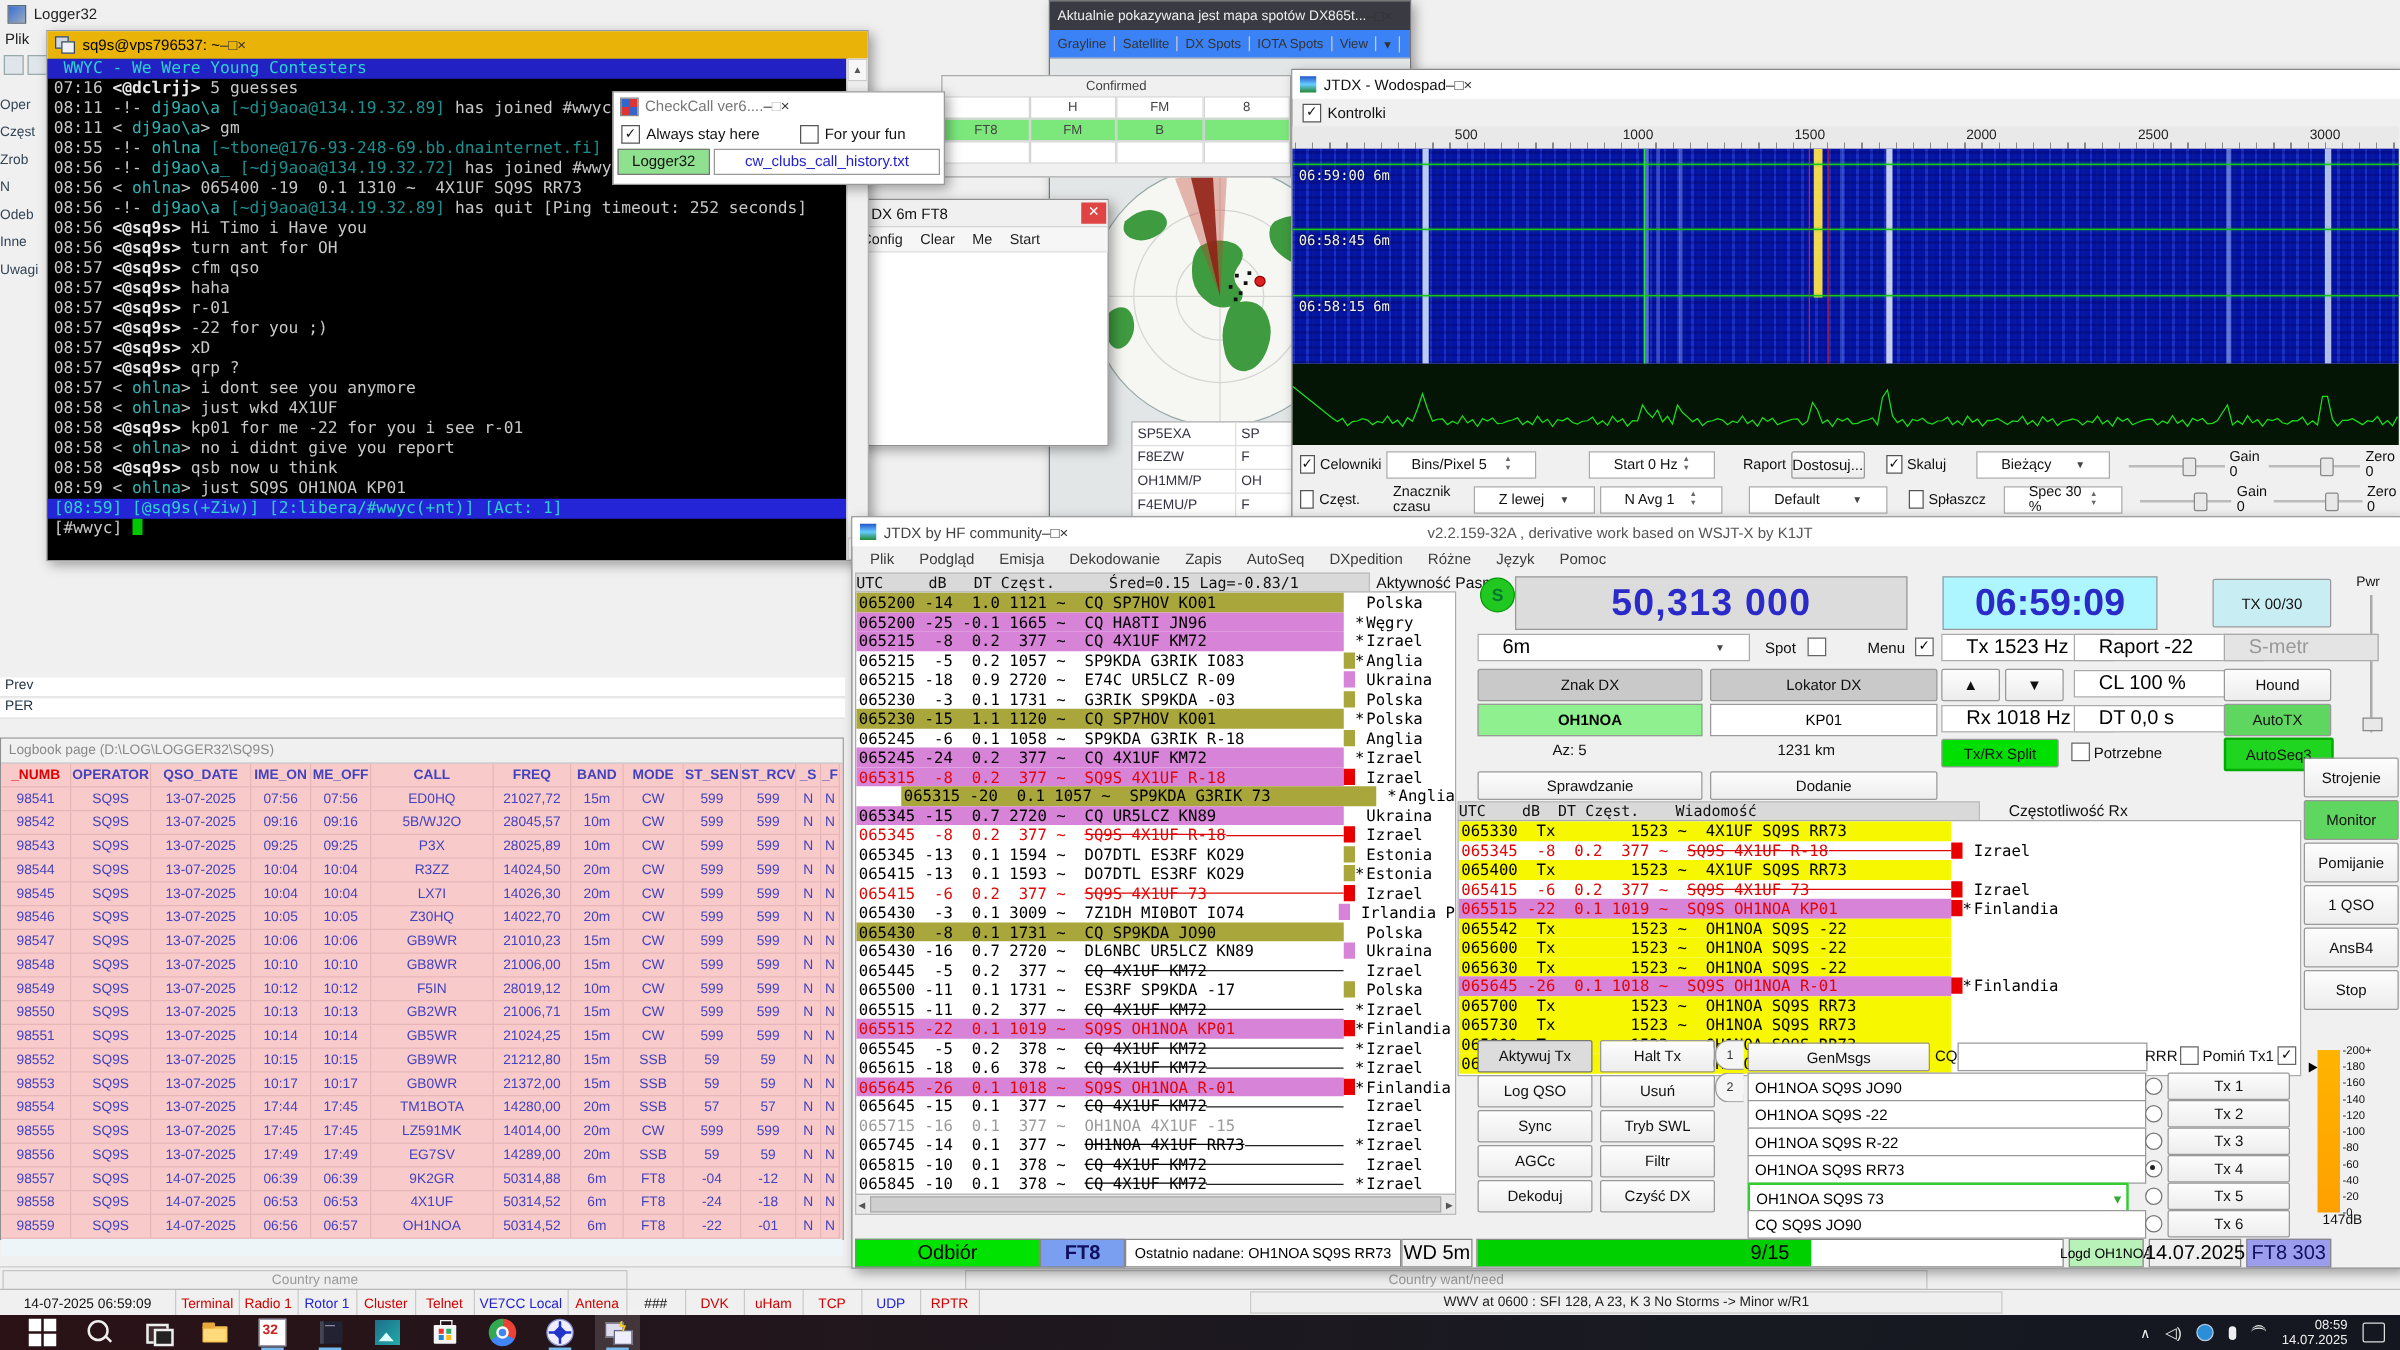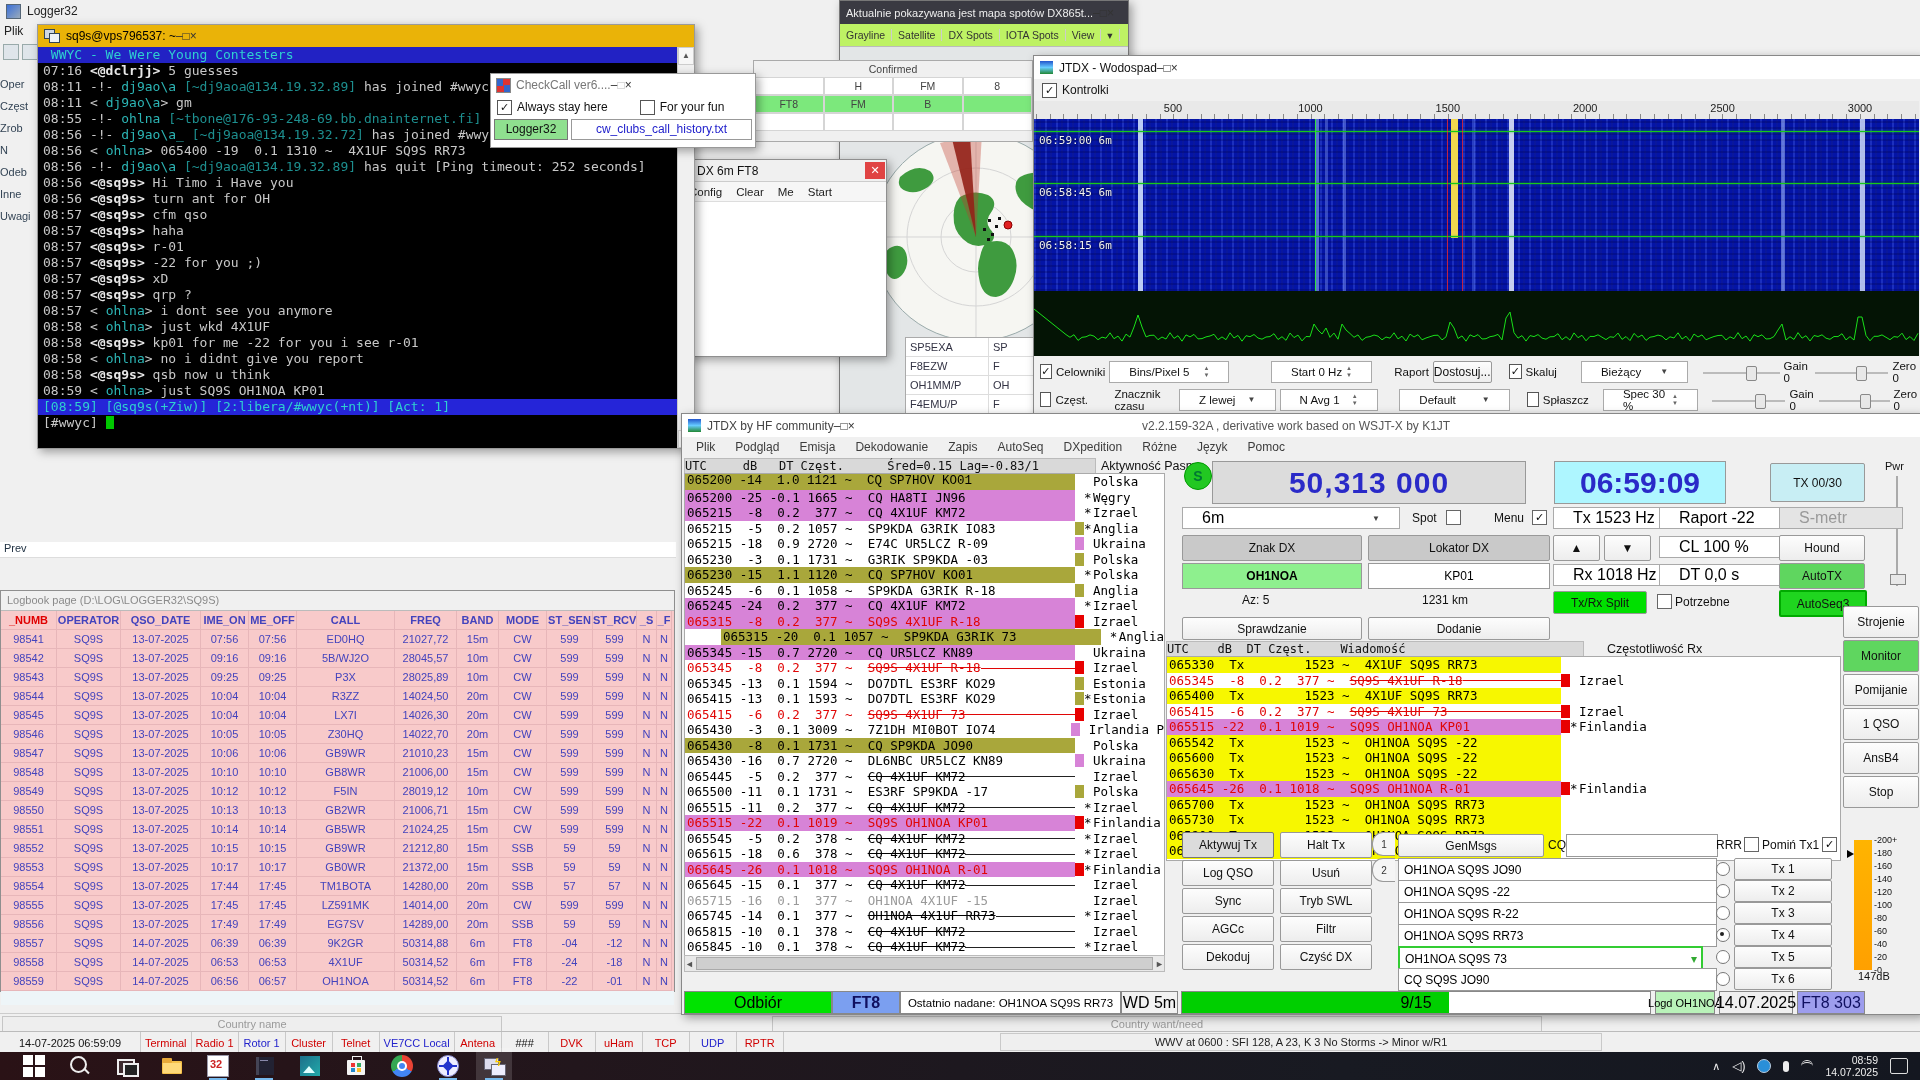--- a/index.html
+++ b/index.html
@@ -51,21 +51,21 @@
 .cc-btn{width:72px;height:19px;background:#8fe08f;border:1px solid #777;font-size:12px;text-align:center;line-height:19px;color:#111}
 .cc-link{flex:1;height:19px;border:1px solid #999;font-size:12px;color:#2222cc;text-align:center;line-height:19px}
 
 #dx6m{left:686px;top:159px;width:199px;height:196px;background:#fff}
 .dx-tb{height:21px;background:#f0f0f0;display:flex;align-items:center;font-size:12px;color:#111;border-bottom:1px solid #ccc}
 .dx-x{margin-left:auto;width:20px;height:17px;background:#e04343;color:#fff;text-align:center;line-height:17px;font-size:11px;margin-right:1px}
 .dx-menu{height:19px;background:#f6f6f6;border-bottom:1px solid #ddd;display:flex;gap:14px;font-size:11.5px;color:#222;align-items:center;padding-left:2px}
 
 #mapwin{left:839px;top:0;width:288px;height:413px;background:#e6e9ea;border:1px solid #777}
 .map-tb{height:23px;background:#3a3a42;color:#eee;font-size:11px;display:flex;align-items:center;padding-left:6px}
-.map-tabs{height:22px;background:#bef264;border-bottom:1px solid #bbb;display:flex;align-items:center;font-size:10.5px;color:#333}
+.map-tabs{height:22px;background:#3b82f6;border-bottom:1px solid #bbb;display:flex;align-items:center;font-size:10.5px;color:#333}
 .map-tabs span{padding:0 6px;border-right:1px solid #ccc;white-space:nowrap}
 
 #confpanel{left:753px;top:60px;width:278px;height:80px;background:#f0f0f0;border:1px solid #aaa;font-size:10.5px;color:#444}
 .cp-row{display:flex}
 .cp-row div{flex:1;border:1px solid #d5d5d5;height:16px;text-align:center;line-height:16px;background:#fff;overflow:hidden}
 .cp-green div{background:#7ce87c}
 #spotspanel{left:905px;top:337px;width:128px;height:77px;background:#fff;border:1px solid #aaa}
 .sp-row{display:flex;font-size:11px;color:#334;height:18px;border-bottom:1px solid #ddd}
 .sp-row div{line-height:18px;padding-left:4px;overflow:hidden}
 .sp-call{width:78px;border-right:1px solid #ddd}
@@ -159,20 +159,21 @@
   <div id="lg-side">
       <div>Oper</div>
       <div>Częst</div>
       <div>Zrob</div>
       <div>N</div>
       <div>Odeb</div>
       <div>Inne</div>
       <div>Uwagi</div>
     </div>
   <div class="lg-frag" style="top:542px">Prev</div>
+  <div class="lg-frag" style="top:559px">PER</div>
 
   <div class="lg-strip">
     <div class="lg-cell" style="left:2px;width:498px">Country name</div>
     <div class="lg-cell" style="left:772px;width:768px">Country want/need</div>
   </div>
   <div class="lg-status" id="lg-status">
       <div class="lg-st" style="width: 132px; color: rgb(17, 17, 17);">14-07-2025  06:59:09</div>
       <div class="lg-st" style="color: rgb(208, 0, 0); min-width: 38px;">Terminal</div>
       <div class="lg-st" style="color: rgb(208, 0, 0); min-width: 38px;">Radio 1</div>
       <div class="lg-st" style="color: rgb(34, 34, 204); min-width: 38px;">Rotor 1</div>
@@ -726,21 +727,21 @@
         <span>Różne</span>
         <span>Język</span>
         <span>Pomoc</span>
       </div>
 
     <div class="hdrstrip" style="left:2px;top:44px;width:410px;height:15px">UTC     dB   DT Częst.      Śred=0.15 Lag=-0.83/1</div>
     <div class="label" style="left:419px;top:45px;font-size:12.5px">Aktywność Pasma</div>
     <div class="abs" style="left:502px;top:48px;width:26px;height:26px;border-radius:50%;background:#22c822;border:1px solid #090;color:#073;font-weight:bold;text-align:center;line-height:26px;font-size:14px">S</div>
     <div id="band-list" style="left:2px;top:59px;width:479px;height:481px">
         <div class="drow bg-o">
-          <div class="dtext" style="width: 388px; font-family: Liberation Mono, monospace;"><span>065200 -14  1.0 1121 ~  </span><span class="msg">CQ SP7HOV KO01</span><span class="fl"></span></div>
+          <div class="dtext" style="width: 388px;"><span>065200 -14  1.0 1121 ~  </span><span class="msg">CQ SP7HOV KO01</span><span class="fl"></span></div>
           <div class="dchip"></div>
           <div class="dstar"></div>
           <div class="dcountry">Polska</div>
         </div>
         <div class="drow bg-p">
           <div class="dtext" style="width: 388px;"><span>065200 -25 -0.1 1665 ~  </span><span class="msg">CQ HA8TI JN96</span><span class="fl"></span></div>
           <div class="dchip"></div>
           <div class="dstar">*</div>
           <div class="dcountry">Węgry</div>
         </div>

